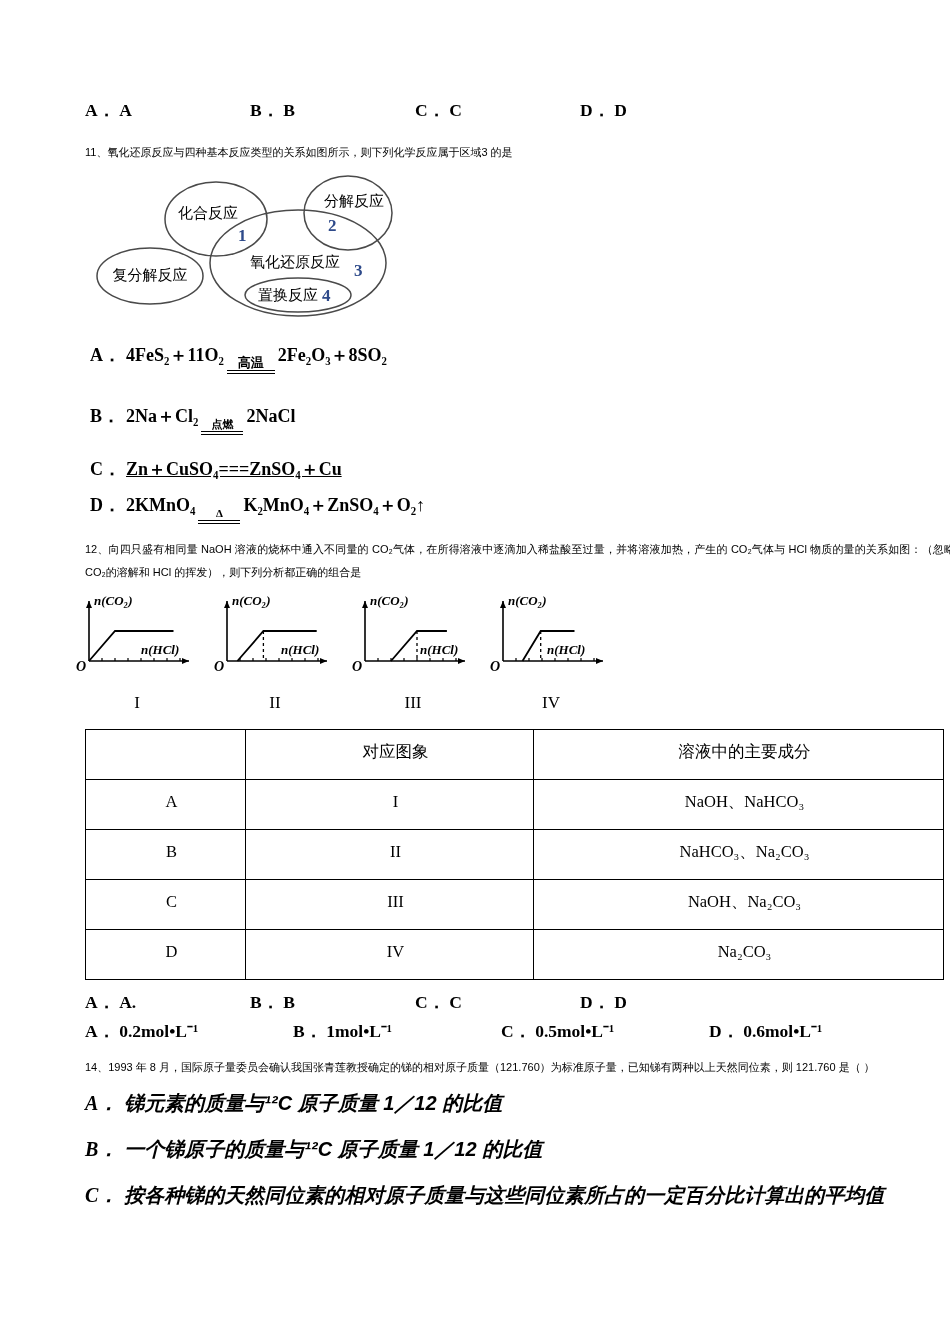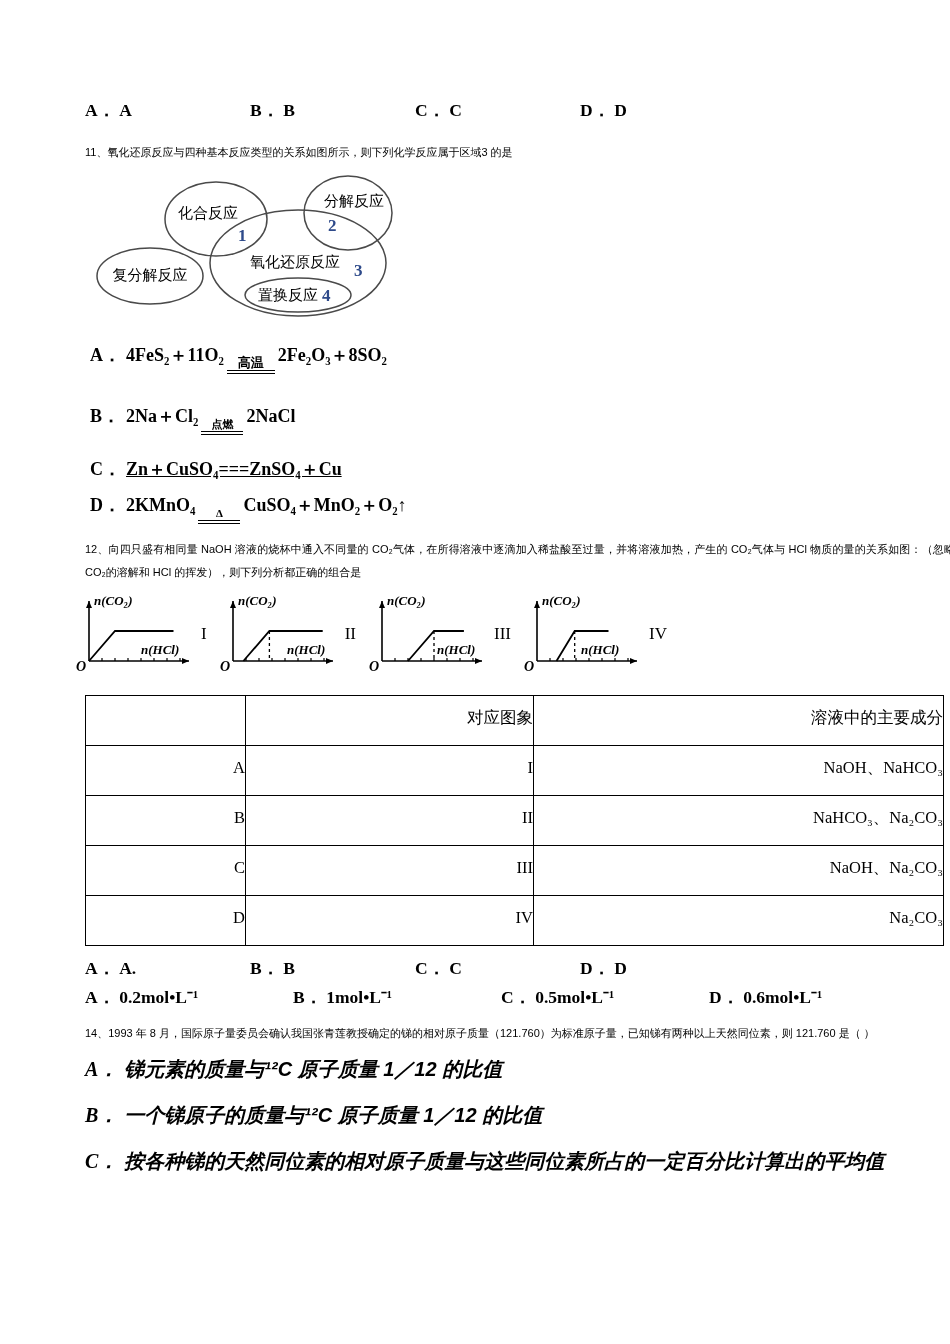--- a/index.html
+++ b/index.html
@@ -34,30 +34,30 @@
   .rxn-cond{display:inline-flex;flex-direction:column;align-items:center;
             vertical-align:-6px;margin:0 3px;line-height:1;}
   .rxn-cond .cond-txt{font-size:13px;font-weight:bold;padding:0 2px 1px;}
   .rxn-cond .dbl-line{width:100%;min-width:48px;height:4px;
             border-top:1.7px solid #000;border-bottom:1.7px solid #000;box-sizing:border-box;}
   .rxn-cond.small .cond-txt{font-size:11px;}
   .rxn-cond.small .dbl-line{min-width:42px;}
 
   
   .graphs-row{display:flex;gap:10px;margin:6px 0 2px -12px;}
-  .graph-fig{display:flex;flex-direction:row;align-items:center;}
+  .graph-fig{display:flex;flex-direction:column;align-items:center;gap:16px;}
   .graph-fig svg{display:block;}
   .graph-fig text{font-family:"Liberation Serif",serif;font-weight:bold;font-style:italic;}
   .graph-cap{font-size:17px;font-weight:normal;font-style:normal;
              font-family:"Liberation Serif",serif;margin-top:-2px;}
 
   
   table.qtable{border-collapse:collapse;margin:16px 0 0 0;width:858px;table-layout:fixed;}
   table.qtable td,table.qtable th{border:1.6px solid #000;height:45px;
-      font-size:16.5px;font-weight:normal;text-align:right;vertical-align:middle;
+      font-size:16.5px;font-weight:normal;text-align:center;vertical-align:middle;
       padding:0 0 4px 12px;font-family:"Liberation Serif",serif;}
   .col1{width:160px;}.col2{width:288px;}.col3{width:410px;}
 
   .after-table{margin-top:12px;}
   .q13-opts{margin-top:8px;gap:36px;}
 
   
   .q14-opt{font-family:"Liberation Sans","DejaVu Sans",sans-serif;font-weight:700;
            font-size:20px;line-height:2.3;margin:0;font-style:italic;}
   .q14-opt .ltr{font-family:"Liberation Serif",serif;margin-right:6px;}
@@ -108,21 +108,21 @@
           <span class="dbl-line"></span>
         </span><span>2NaCl</span>
     </div>
     <div class="eq eq-c">
       <span class="ltr">C．</span><span>Zn＋CuSO₄===ZnSO₄＋Cu</span>
     </div>
     <div class="eq eq-d">
       <span class="ltr">D．</span><span>2KMnO₄</span><span class="rxn-cond small">
           <span class="cond-txt">Δ</span>
           <span class="dbl-line"></span>
-        </span><span>CuSO₄＋MnO₂＋O₂↑</span>
+        </span><span>K₂MnO₄＋ZnSO₄＋O₂↑</span>
     </div>
   </div>
 
   <p class="q-stmt m-top-14">12、向四只盛有相同量 NaOH 溶液的烧杯中通入不同量的 CO₂气体，在所得溶液中逐滴加入稀盐酸至过量，并将溶液加热，产生的 CO₂气体与 HCl 物质的量的关系如图：（忽略 CO₂的溶解和 HCl 的挥发），则下列分析都正确的组合是</p>
 
   <div class="graphs-row">
     <div class="graph-fig">
       <svg width="128" height="88" viewBox="0 0 128 88">
         <line x1="16" y1="70" x2="116" y2="70" stroke="#000" stroke-width="1.6"></line>
         <polygon points="116,70 109,67 109,73" fill="#000"></polygon>

